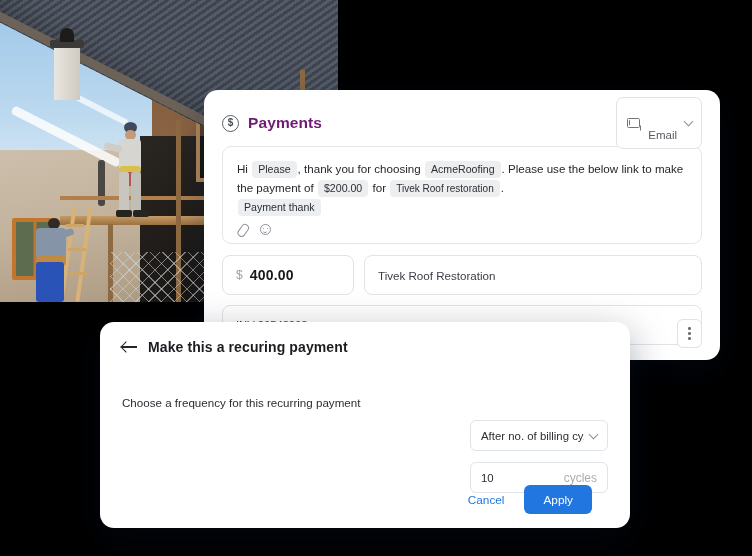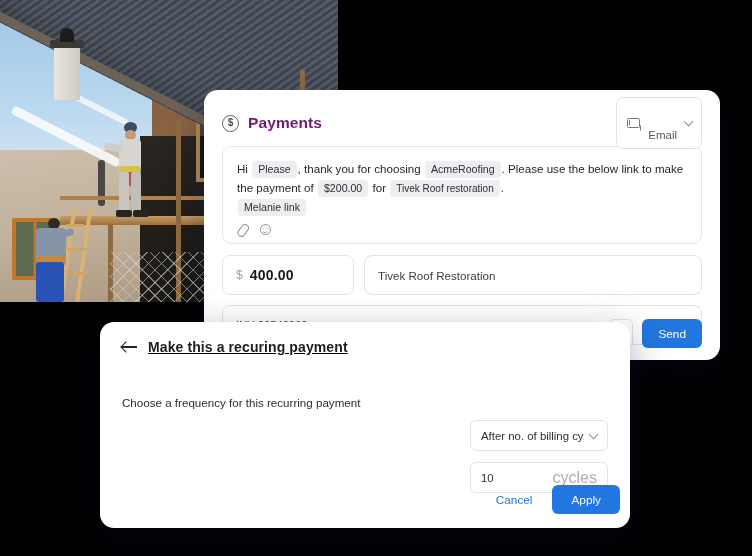--- a/index.html
+++ b/index.html
@@ -254,21 +254,20 @@
   
   .recur-card {
     left: 100px; top: 322px;
     width: 530px; height: 206px;
     box-shadow: 0 12px 38px rgba(8,16,40,.36);
     z-index: 5;
   }
   .recur-head {
     display:flex; align-items:center; gap:11px;
     padding: 17px 22px 0 22px;
-    text-decoration: underline;
   }
   .back-arrow {
     width:15px;height:11px;position:relative; flex:none;
   }
   .back-arrow::before{
     content:""; position:absolute; left:0; top:4.6px; width:15px;height:1.5px;background:#22252a;
   }
   .back-arrow::after{
     content:""; position:absolute; left:0.3px; top:1.6px; width:7px;height:7px;
     border-left:1.5px solid #22252a; border-bottom:1.5px solid #22252a;
@@ -287,24 +286,24 @@
     margin-left:auto;
     width: 138px; height: 31px;
     border:1px solid #e0e3e7; border-radius:6px;
     display:flex; align-items:center; padding: 0 10px; gap:6px;
     background:#fff; overflow:hidden;
   }
   .recur-ctl .val {
     font-size:11.4px; color:#2b2e33; white-space:nowrap;
     overflow:hidden; text-overflow:clip;
   }
-  .recur-ctl .suffix { margin-left:auto; font-size:16px; color:#a9aeb4; }
+  .recur-ctl .suffix { margin-left:auto; font-size:12px; color:#a9aeb4; }
 
   .recur-footer {
-    position:absolute; right:10px; bottom:14px;
+    position:absolute; right:38px; bottom:14px;
     display:flex; align-items:center; gap:12px;
   }
   .btn-cancel {
     background:transparent; border:none; color:#2176e0;
     font-size:11.8px; font-family:inherit; cursor:pointer; padding:6px 8px;
   }
   .btn-apply {
     background:#2176e0; color:#fff; border:none; border-radius:6px;
     height:29px; padding:8px 19px; font-size:11.8px; font-family:inherit; cursor:pointer;
   }
@@ -384,21 +383,21 @@
     <div class="msg-box">
       <div class="msg-line">
         <span>Hi</span>
         <span class="pill">Please</span><span>, thank you for choosing</span>
         <span class="pill">AcmeRoofing</span><span>. Please use the below link to make the payment</span>
         <span>of</span>
         <span class="pill">$200.00</span>
         <span>for</span>
         <span class="pill pill-sm">Tivek Roof restoration</span><span>.</span>
         <br>
-        <span class="pill">Melanie link</span>
+        <span class="pill">Payment thank</span>
       </div>
       <div class="msg-tools">
         <span class="clip"></span>
         <span class="smiley"></span>
       </div>
     </div>
 
     <div class="field-row">
       <div class="fld fld-amount">
         <span class="amt-cur">$</span>
@@ -410,21 +409,20 @@
     </div>
 
     <div class="fld fld-invoice">
       <span class="txt">INV-26548963</span>
     </div>
 
     <div class="pay-footer">
       <div class="kebab">
           <i></i>
         </div>
-      <button class="btn-send">Send</button>
     </div>
   </div>
 
   <div class="card recur-card">
 
     <div class="recur-head">
       <span class="back-arrow"></span>
       <span class="recur-title">Make this a recuring payment</span>
     </div>
 

